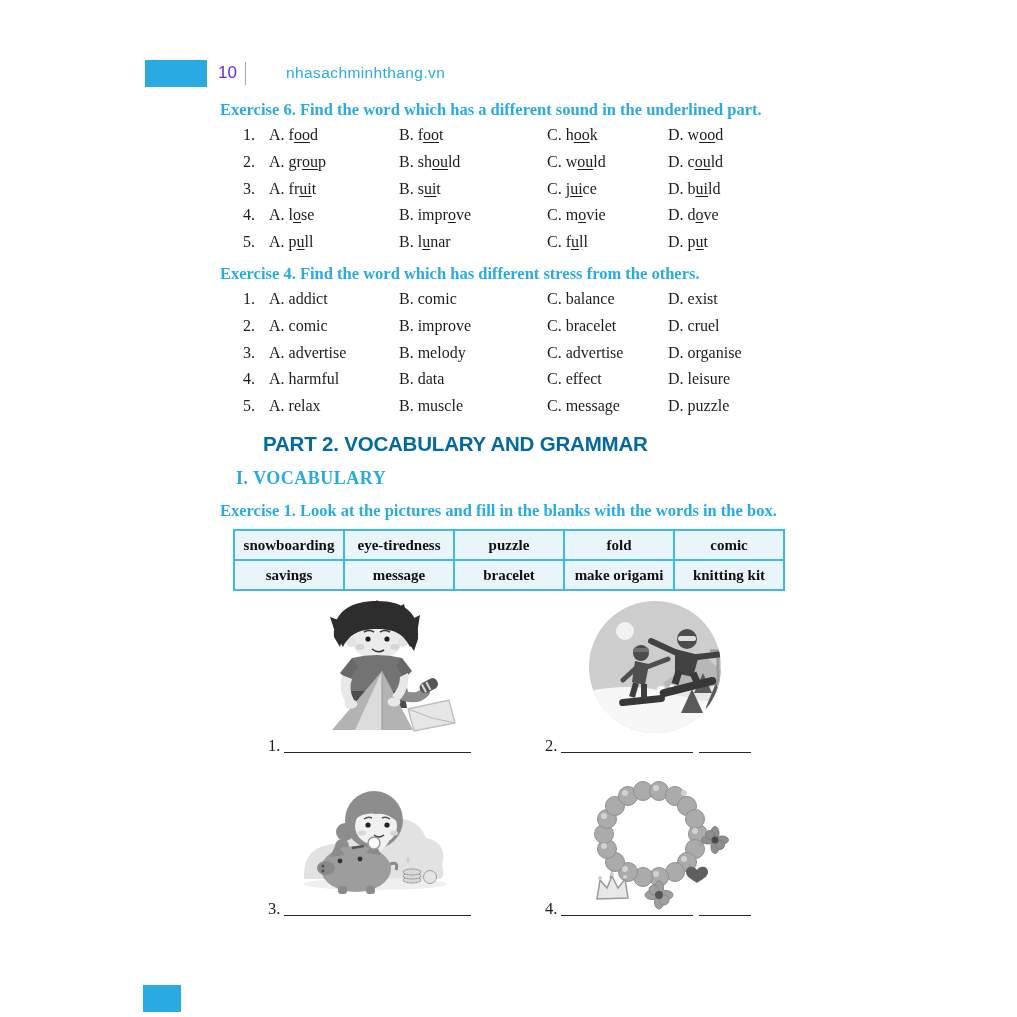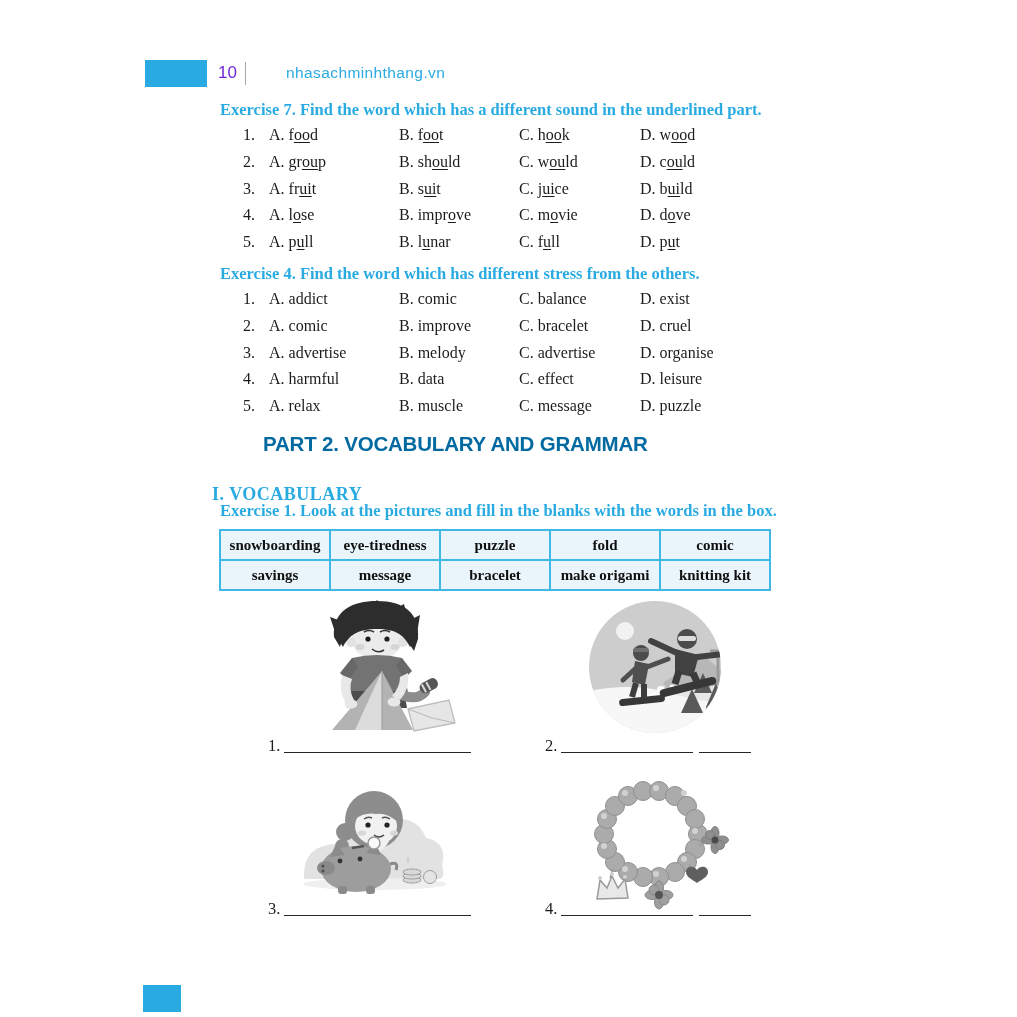--- a/index.html
+++ b/index.html
@@ -12,34 +12,34 @@
   #page-num  { left:218px; top:63px; font:400 17px "Liberation Sans", sans-serif; color:#6d28d9; }
   #hdr-sep   { left:245px; top:62px; width:1px; height:23px; background:#a9a9a9; }
   #site      { left:258px; top:64px; font:400 15.5px "Liberation Sans", sans-serif; color:var(--accent,#29abe2); letter-spacing:.4px;margin-left:28px; }
 
   
   .ex-title  { left:220px; font:700 16.5px "Liberation Serif", serif; color:var(--accent,#29abe2); }
   #ex3-title { top:100px; }
   #ex4-title { top:264px; }
   #ex1-title { top:501px; }
   #part2     { left:220px; top:432px; font:700 20.5px "Liberation Sans", sans-serif; color:#0369a1; letter-spacing:-.2px;margin-left:43px; }
-  #vocab     { left:212px; top:468px; font:700 18px "Liberation Serif", serif; color:var(--accent,#29abe2); letter-spacing:.5px;margin-top:16px; }
+  #vocab     { left:236px; top:468px; font:700 18px "Liberation Serif", serif; color:var(--accent,#29abe2); letter-spacing:.5px; }
 
   
   #ex3-rows { left:243px; top:126px; }
   #ex4-rows { left:243px; top:290px; }
   .ex-row { display:flex; align-items:baseline; height:26.8px; font-size:16px; }
   .ex-row .num { width:26px; }
   .ex-row .opt:nth-of-type(2) { width:130px; }
   .ex-row .opt:nth-of-type(3) { width:120px; }
-  .ex-row .opt:nth-of-type(4) { width:121px; }
+  .ex-row .opt:nth-of-type(4) { width:121px;margin-left:28px; }
   .un { text-underline-offset:2px; }
 
   
-  #wordbox { left:219px; top:529px; border-collapse:collapse; border:2px solid var(--border,#3fb8e5); }
+  #wordbox { left:233px; top:529px; border-collapse:collapse; border:2px solid var(--border,#3fb8e5); }
   #wordbox td { width:110px; height:30px; border:2px solid var(--border,#3fb8e5); background:var(--cellbg,#e9f5fb);
                 font:700 15px "Liberation Serif", serif; color:#101010; text-align:center; vertical-align:middle; }
 
   
   .pic { line-height:0; }
   #pic1 { left:292px; top:597px; }
   #pic2 { left:575px; top:597px; }
   #pic3 { left:290px; top:780px; }
   #pic4 { left:583px; top:775px; }
 
@@ -59,21 +59,21 @@
   #ftr-block { left:143px; top:985px; width:38px; height:27px; background:var(--accent,#29abe2); }
 </style>
 </head>
 <body>
 
 <div class="abs" id="hdr-block"></div>
 <div class="abs" id="page-num">10</div>
 <div class="abs" id="hdr-sep"></div>
 <div class="abs" id="site">nhasachminhthang.vn</div>
 
-<div class="abs ex-title" id="ex3-title">Exercise 7. Find the word which has a different sound in the underlined part.</div>
+<div class="abs ex-title" id="ex3-title">Exercise 6. Find the word which has a different sound in the underlined part.</div>
 <div class="abs" id="ex3-rows">
     <div class="ex-row">
       <span class="num">1.</span>
       <span class="opt"><span>A. </span><span class="word">f<u class="un">oo</u>d</span></span>
       <span class="opt"><span>B. </span><span class="word">f<u class="un">oo</u>t</span></span>
       <span class="opt"><span>C. </span><span class="word">h<u class="un">oo</u>k</span></span>
       <span class="opt"><span>D. </span><span class="word">w<u class="un">oo</u>d</span></span>
     </div>
     <div class="ex-row">
       <span class="num">2.</span>

